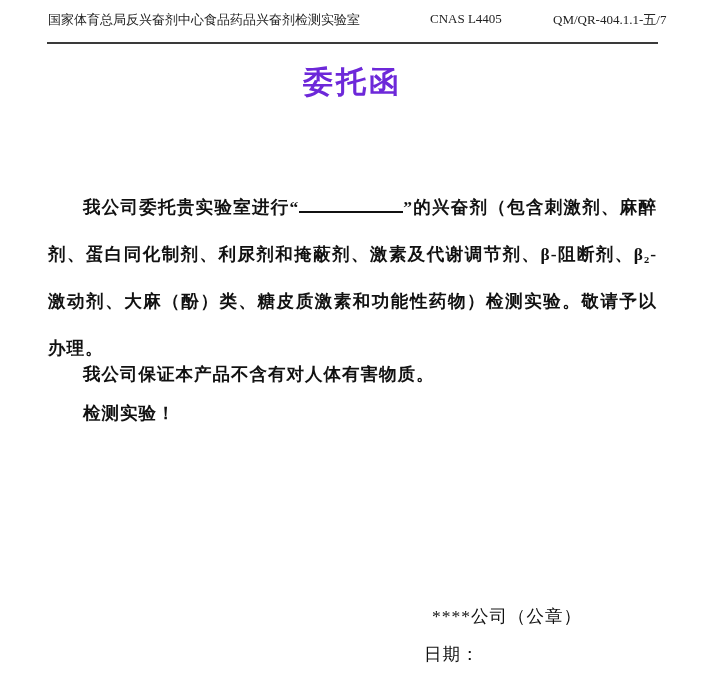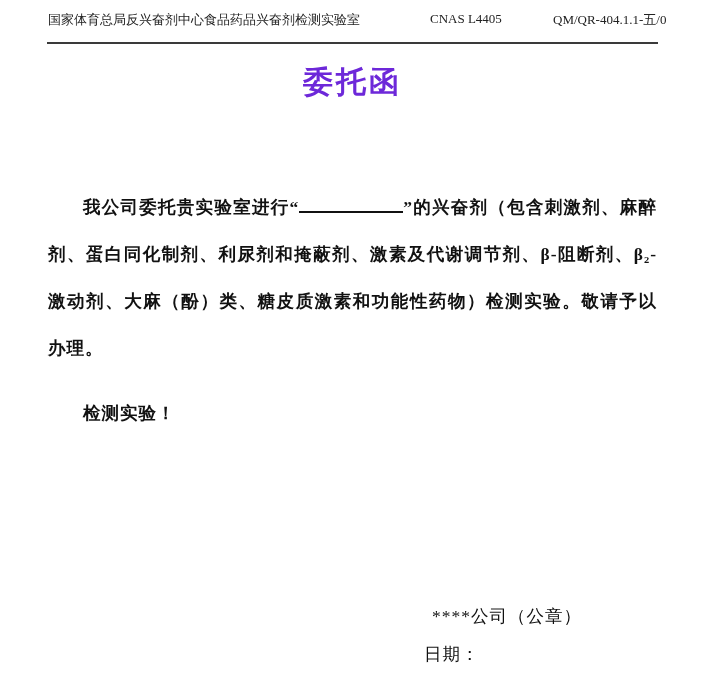--- a/index.html
+++ b/index.html
@@ -113,31 +113,32 @@
   .sig-company { margin: 0 0 14px 8px; white-space: nowrap; }
   .sig-date    { margin: 0; white-space: nowrap; }
 </style>
 </head>
 <body>
 
 <div class="page">
 
   <div class="hdr-item hdr-left">国家体育总局反兴奋剂中心食品药品兴奋剂检测实验室</div>
   <div class="hdr-item hdr-mid">CNAS L4405</div>
-  <div class="hdr-item hdr-right">QM/QR-404.1.1-五/0</div>
+  <div class="hdr-item hdr-right">QM/QR-404.1.1-五/7</div>
 
   <div class="hdr-rule"></div>
 
   <div class="doc-title">委托函</div>
 
 
   <div class="body-para">
     <span>我公司委托贵实验室进行“</span><span class="blank-line"></span><span>”的兴奋剂（包含刺激剂、麻醉剂、蛋白同化制剂、利尿剂和掩蔽剂、激素及代谢调节剂、β-阻断剂、β₂-激动剂、大麻（酚）类、糖皮质激素和功能性药物）检测实验。敬请予以办理。</span>
   </div>
 
+  <div class="guarantee">我公司保证本产品不含有对人体有害物质。</div>
 
   <div class="salute">检测实验！</div>
 
   <div class="sig-block">
     <div class="sig-company">****公司（公章）</div>
     <div class="sig-date">日期：</div>
   </div>
 
 </div>
 

